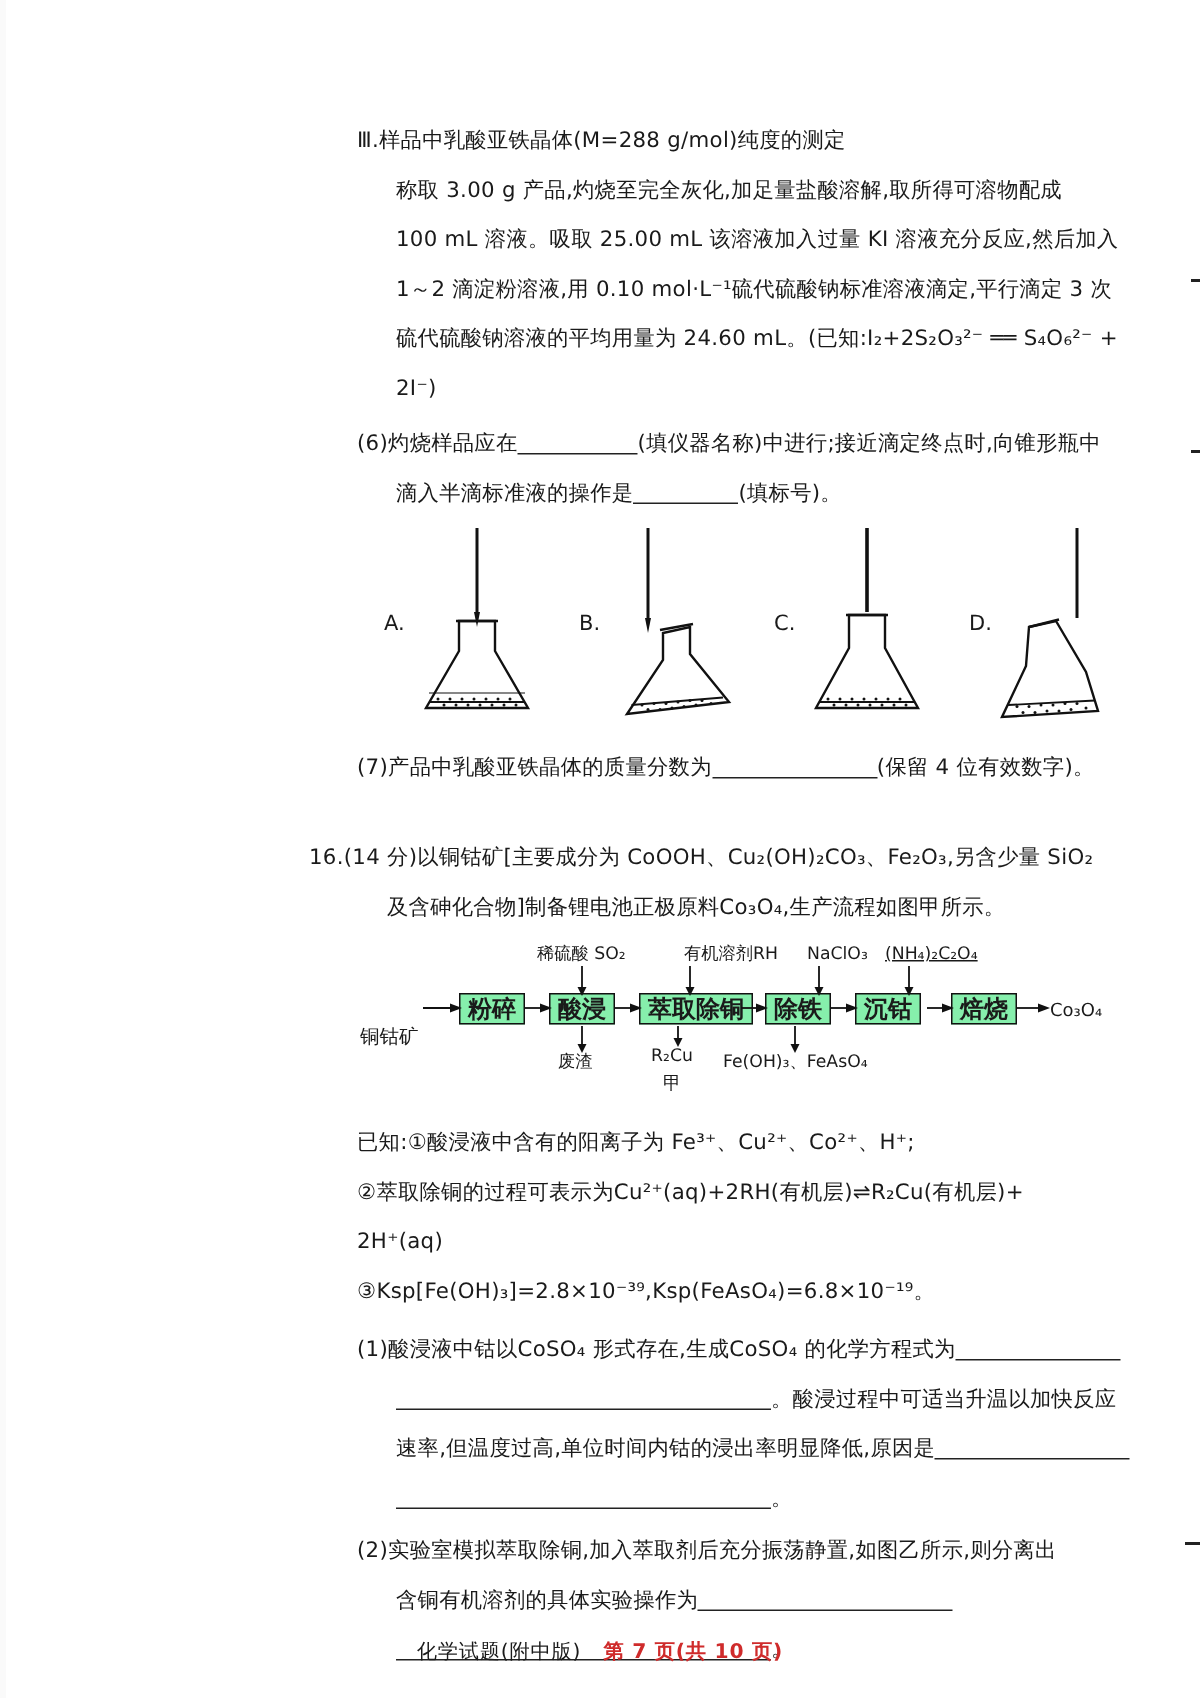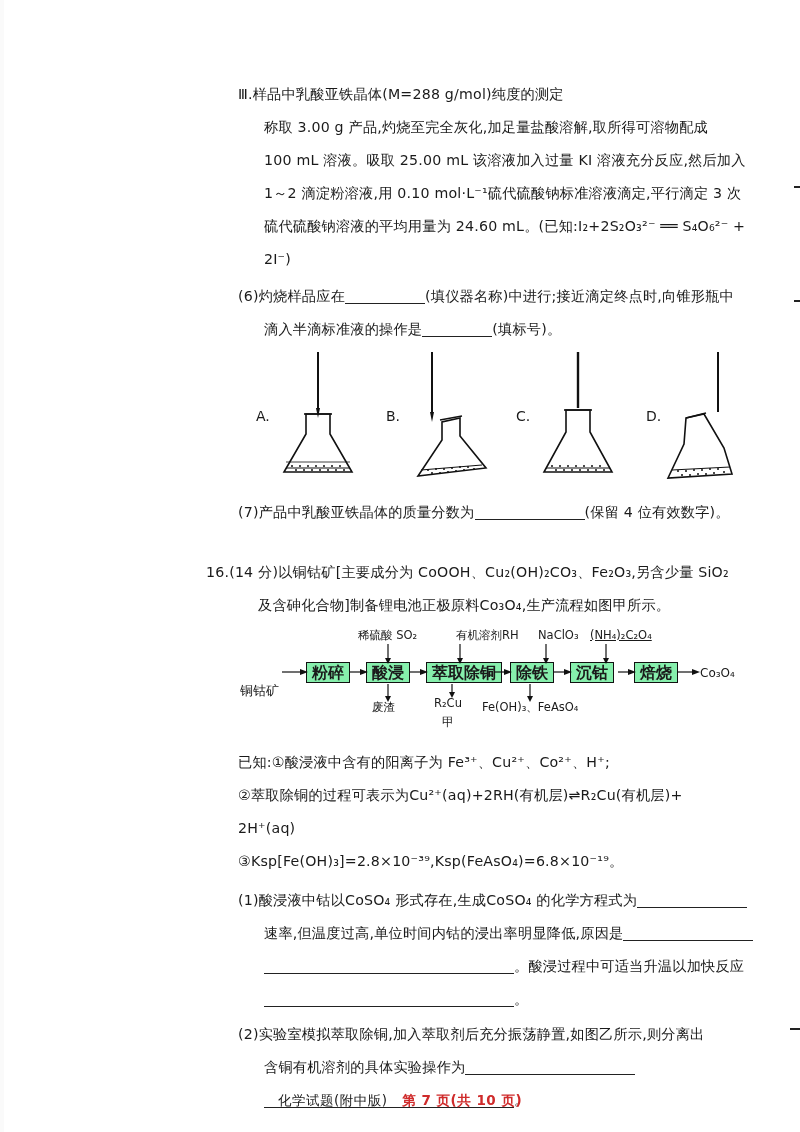--- a/index.html
+++ b/index.html
@@ -282,24 +282,24 @@
 
     <div class="line ind1" style="margin-top:6px;">已知:①酸浸液中含有的阳离子为 Fe³⁺、Cu²⁺、Co²⁺、H⁺;</div>
     <div class="line ind1">②萃取除铜的过程可表示为Cu²⁺(aq)+2RH(有机层)⇌R₂Cu(有机层)+</div>
     <div class="line ind1">2H⁺(aq)</div>
     <div class="line ind1">③Ksp[Fe(OH)₃]=2.8×10⁻³⁹,Ksp(FeAsO₄)=6.8×10⁻¹⁹。</div>
 
     <div class="line ind1" style="margin-top:6px;">
       <span>(1)酸浸液中钴以CoSO₄ 形式存在,生成CoSO₄ 的化学方程式为</span><span class="blank b110"></span>
     </div>
     <div class="line ind2">
+      <span class="blank b250"></span><span>。酸浸过程中可适当升温以加快反应</span>
+    </div>
+    <div class="line ind2">
       <span>速率,但温度过高,单位时间内钴的浸出率明显降低,原因是</span><span class="blank b130"></span>
-    </div>
-    <div class="line ind2">
-      <span class="blank b250"></span><span>。酸浸过程中可适当升温以加快反应</span>
     </div>
     <div class="line ind2">
       <span class="blank b250"></span><span>。</span>
     </div>
 
     <div class="line ind1" style="margin-top:2px;">(2)实验室模拟萃取除铜,加入萃取剂后充分振荡静置,如图乙所示,则分离出</div>
     <div class="line ind2">
       <span>含铜有机溶剂的具体实验操作为</span><span class="blank b170"></span>
     </div>
     <div class="line ind2">

